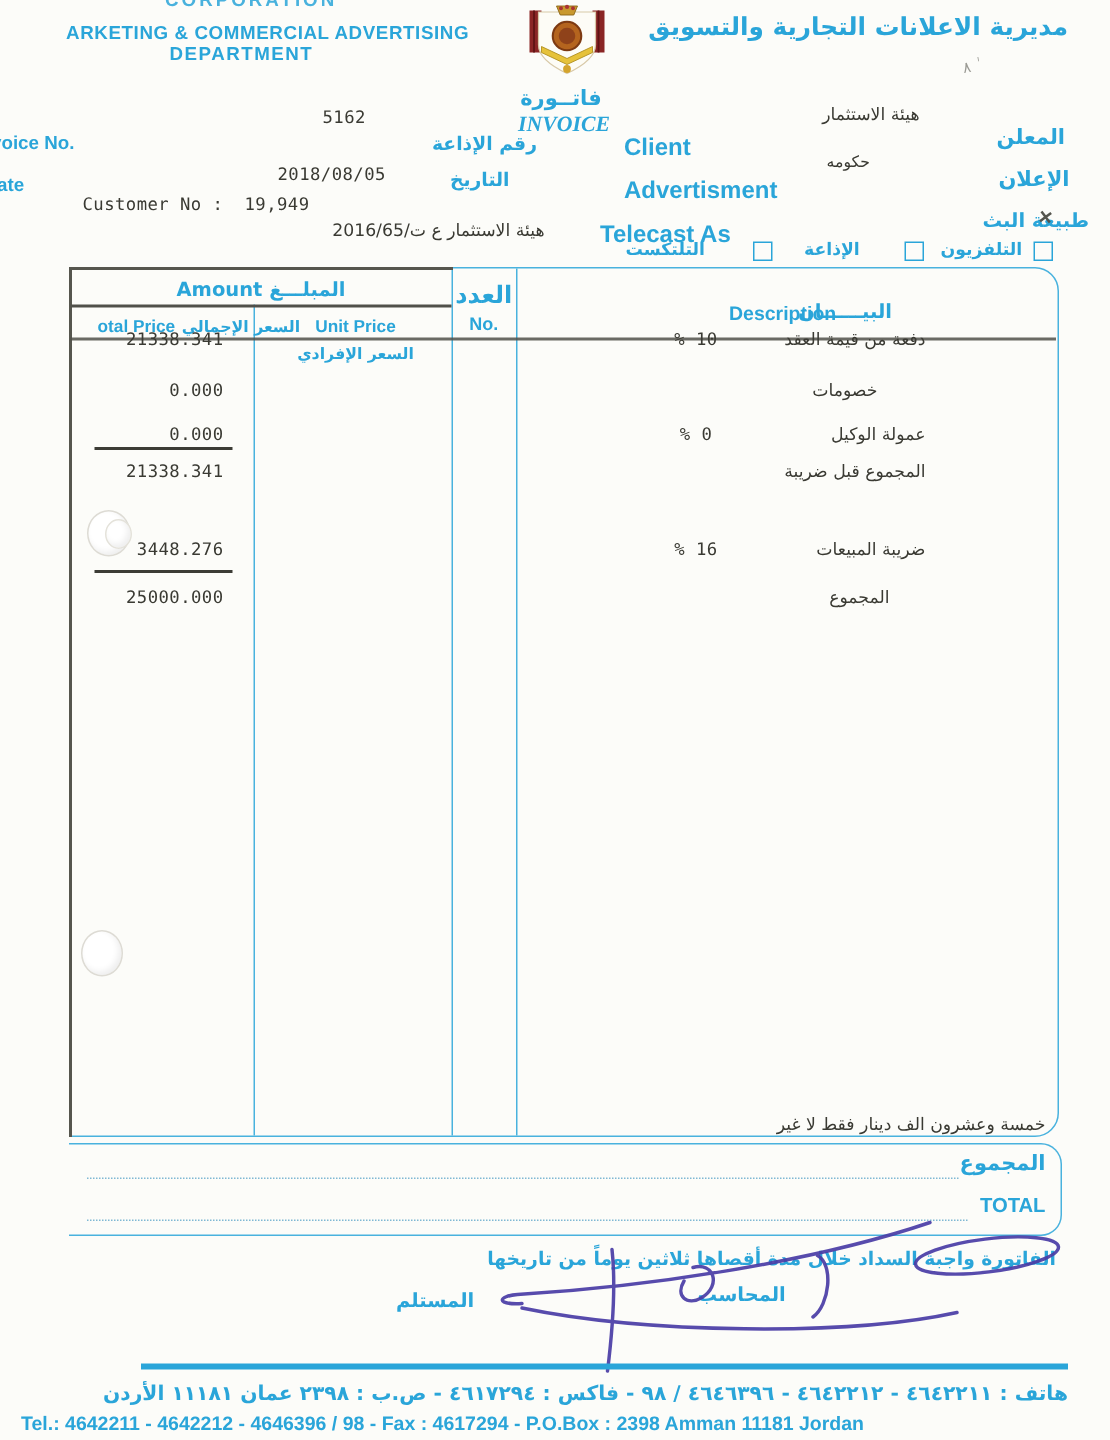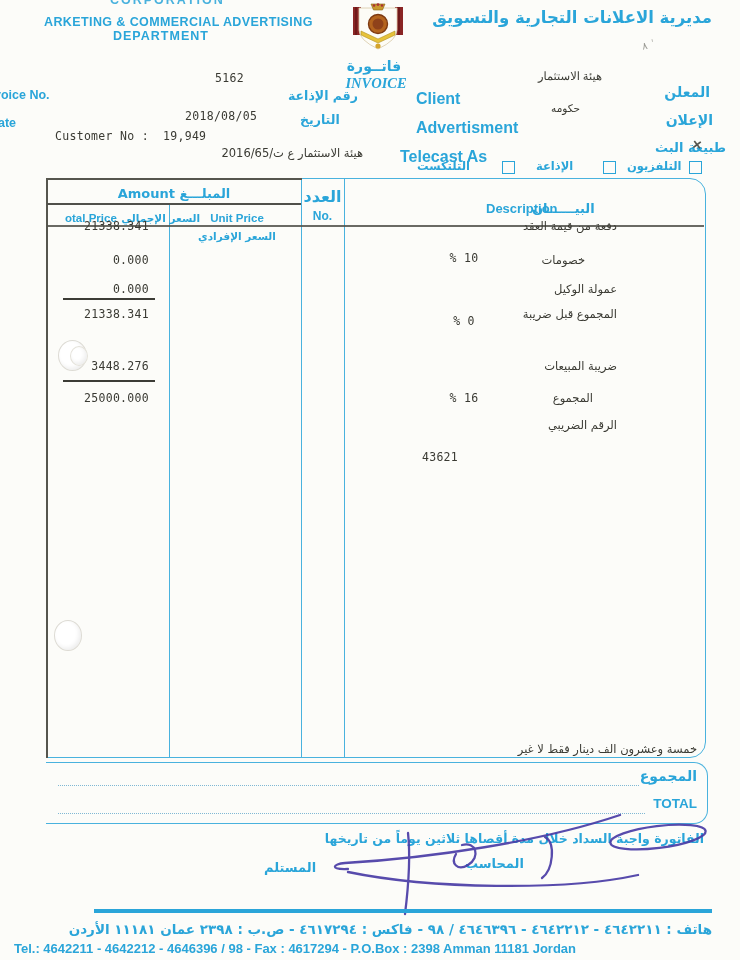--- a/index.html
+++ b/index.html
@@ -17,21 +17,21 @@
           direction:rtl;white-space:nowrap;}
   .chk{display:inline-block;width:11px;height:11px;border:1.6px solid #2aa5d9;
        background:transparent;vertical-align:middle;}
   
   .invoice-table{position:absolute;left:46px;top:178px;width:660px;height:580px;
        border:1.6px solid #49b2de;border-radius:0 16px 16px 0;box-sizing:border-box;}
   .vline{position:absolute;top:0;bottom:0;width:1.4px;background:#49b2de;}
   .hline-dark{position:absolute;height:1.6px;background:#50504a;}
   .trow{position:absolute;left:0;right:0;height:14px;}
   .amt{position:absolute;right:556px;top:0;width:120px;text-align:right;}
-  .pct{position:absolute;left:382px;top:0;width:70px;text-align:center;margin-top:32px;}
+  .pct{position:absolute;left:382px;top:0;width:70px;text-align:center;}
   .dsc{position:absolute;right:88px;top:0;text-align:right;}
   .rule{position:absolute;left:16px;width:92px;height:2px;background:#3c3c36;}
   .dotline{position:absolute;border-bottom:1.6px dotted #7fb8d4;height:0;}
   .punch{position:absolute;background:#fff;border:1px solid #dddbd4;border-radius:50%;
          box-shadow:inset -2px -2px 4px rgba(0,0,0,.07);}
 </style>
 </head>
 <body>
 
 <div class="page">
@@ -75,21 +75,21 @@
   <div class="abs tw" style="left:185px;top:109px;">2018/08/05</div>
   <div class="abs lbl" style="left:-2px;top:116px;font-size:12.5px;">ate</div>
   <div class="abs lbl-ar" style="left:300px;top:112px;font-size:12.5px;">التاريخ</div>
 
   <div class="abs tw" style="left:55px;top:129px;">Customer No :</div>
   <div class="abs tw" style="left:163px;top:129px;">19,949</div>
 
   <div class="abs tw-ar" style="right:377px;top:146px;">هيئة الاستثمار ع ت/2016/65</div>
 
   <div class="abs lbl" style="left:416px;top:90px;">Client</div>
-  <div class="abs tw-ar" style="right:138px;top:69px;font-family:Liberation Serif, serif;">هيئة الاستثمار</div>
+  <div class="abs tw-ar" style="right:127px;top:69px;">هيئة الاستثمار</div>
   <div class="abs lbl-ar" style="right:30px;top:84px;font-size:14px;">المعلن</div>
 
   <div class="abs lbl" style="left:416px;top:119px;">Advertisment</div>
   <div class="abs tw-ar" style="right:160px;top:102px;font-size:10.5px;">حكومه</div>
   <div class="abs lbl-ar" style="right:27px;top:112px;font-size:14px;">الإعلان</div>
 
   <div class="abs lbl" style="left:400px;top:148px;">Telecast As</div>
   <div class="abs lbl-ar" style="right:14px;top:140px;font-size:13px;">طبيعة البث</div>
   <div class="abs" style="left:692px;top:138px;color:#55554e;font-size:12px;transform:rotate(8deg);font-weight:bold;">✕</div>
 
@@ -152,25 +152,20 @@
     <div class="trow" style="top:180px;">
       <span class="amt tw">3448.276</span>
       <span class="pct tw">% 16</span>
       <span class="dsc tw-ar">ضريبة المبيعات</span>
     </div>
     <div class="rule" style="top:201px;"></div>
     <div class="trow" style="top:212px;">
       <span class="amt tw">25000.000</span>
       <span class="pct tw"></span>
       <span class="dsc tw-ar" style="right:112px;">المجموع</span>
-    </div>
-    <div class="trow" style="top:239px;">
-      <span class="amt tw"></span>
-      <span class="pct tw" style="left:358px;">43621</span>
-      <span class="dsc tw-ar">الرقم الضريبي</span>
     </div>
 
     <div class="abs tw-ar" style="right:8px;bottom:1px;">خمسة وعشرون الف دينار فقط لا غير</div>
   </div>
 
   <div class="abs" style="left:46px;top:762px;width:662px;height:62px;border:1.6px solid #49b2de;border-left:none;
        border-radius:0 14px 14px 0;box-sizing:border-box;">
     <div class="abs lbl-ar" style="right:10px;top:5px;font-size:14px;">المجموع</div>
     <div class="dotline" style="left:12px;right:68px;top:22px;"></div>
     <div class="abs lbl" style="right:10px;top:33px;font-size:13.5px;">TOTAL</div>

